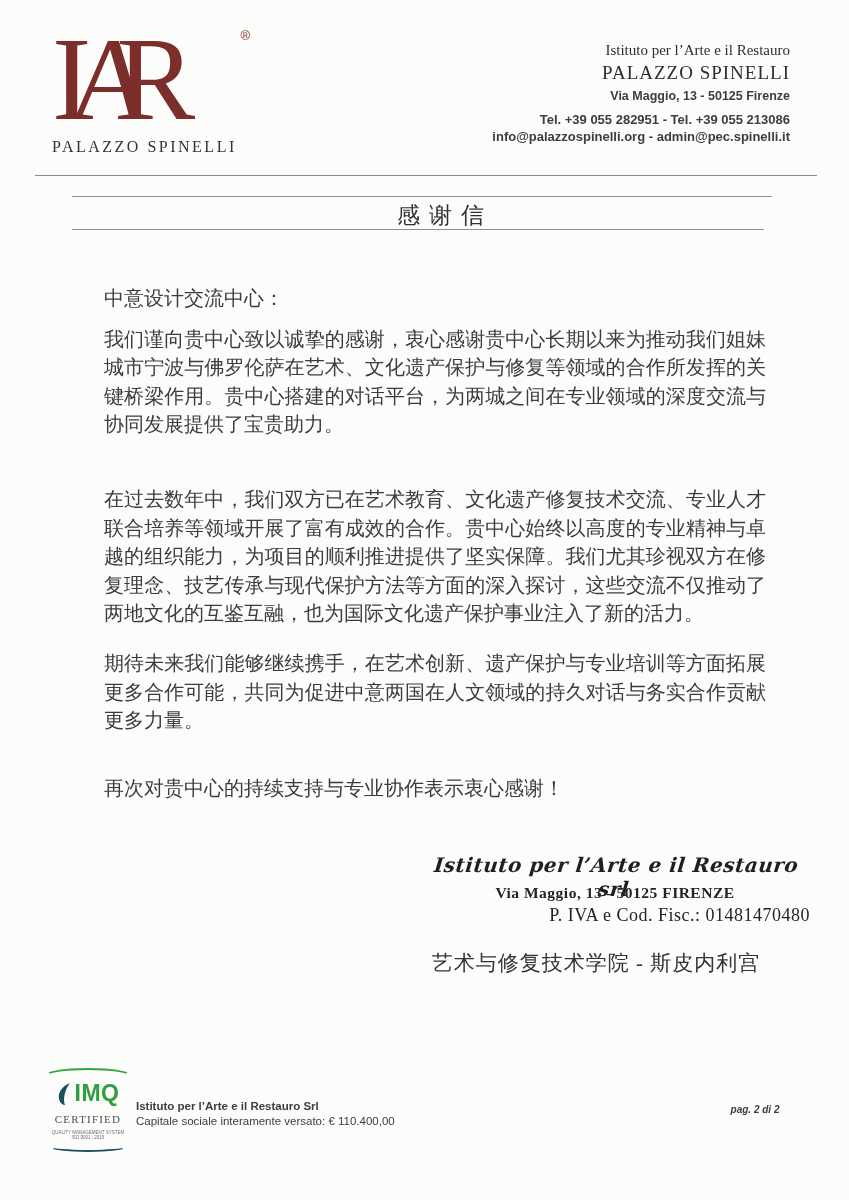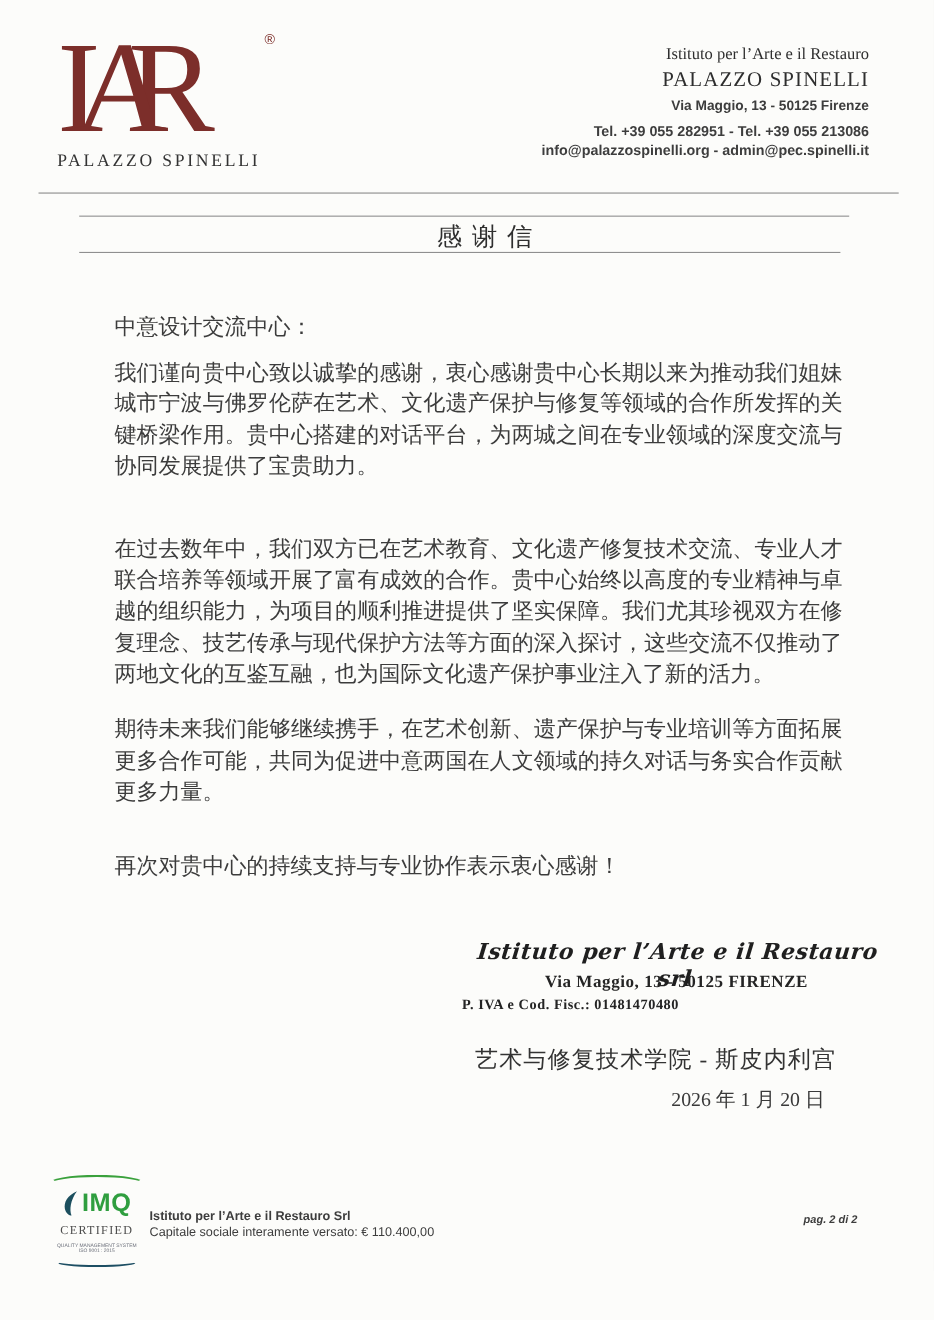--- a/index.html
+++ b/index.html
@@ -65,21 +65,21 @@
     font-style: italic; font-weight: 700; font-size: 20px; color: #1f1f1f;
     transform: skewX(-6deg); letter-spacing: 0.5px;
   }
   .sig-address {
     position: absolute; left: 420px; top: 884px; width: 390px;
     text-align: center; font-weight: 700; font-size: 15.5px; color: #242424;
     letter-spacing: 0.5px;
   }
   .sig-fiscal {
     position: absolute; left: 420px; top: 905px; width: 390px;
-    text-align: left; font-weight: 700; font-size: 13px; color: #242424;
+    text-align: right; font-weight: 400; font-size: 18px; color: #242424;
     letter-spacing: 0.5px;
   }
   .sig-org-cn {
     position: absolute; left: 410px; top: 949px; width: 372px;
     text-align: center; font-size: 21px; color: #333; letter-spacing: 1px;
   }
   .sig-date {
     position: absolute; left: 540px; top: 987px; width: 280px;
     text-align: center; font-size: 18px; color: #3a3a3a;
   }
@@ -136,21 +136,20 @@
     <p class="p1">我们谨向贵中心致以诚挚的感谢，衷心感谢贵中心长期以来为推动我们姐妹城市宁波与佛罗伦萨在艺术、文化遗产保护与修复等领域的合作所发挥的关键桥梁作用。贵中心搭建的对话平台，为两城之间在专业领域的深度交流与协同发展提供了宝贵助力。</p>
     <p class="p2">在过去数年中，我们双方已在艺术教育、文化遗产修复技术交流、专业人才联合培养等领域开展了富有成效的合作。贵中心始终以高度的专业精神与卓越的组织能力，为项目的顺利推进提供了坚实保障。我们尤其珍视双方在修复理念、技艺传承与现代保护方法等方面的深入探讨，这些交流不仅推动了两地文化的互鉴互融，也为国际文化遗产保护事业注入了新的活力。</p>
     <p class="p3">期待未来我们能够继续携手，在艺术创新、遗产保护与专业培训等方面拓展更多合作可能，共同为促进中意两国在人文领域的持久对话与务实合作贡献更多力量。</p>
     <p class="p4">再次对贵中心的持续支持与专业协作表示衷心感谢！</p>
   </div>
 
   <div class="sig-script">Istituto per l’Arte e il Restauro srl</div>
   <div class="sig-address">Via Maggio, 13 - 50125 FIRENZE</div>
   <div class="sig-fiscal">P. IVA e Cod. Fisc.: 01481470480</div>
   <div class="sig-org-cn">艺术与修复技术学院 - 斯皮内利宫</div>
-  <div class="sig-date">2026 年 1 月 20 日</div>
 
   <div class="imq-block">
     <div class="imq-arc"></div>
     <div class="imq-row">
       <svg class="imq-leaf" viewBox="0 0 16 24">
         <path d="M13,1 C4,5 1,11 2,17 C3,21 6,23 8,23 C6,18 7,9 13,1 Z" fill="#1c4f5e"></path>
         <path d="M13,1 C9,8 8,15 8.5,22 L9.5,22 C9,15 10,8 13,1 Z" fill="#ffffff" opacity="0.85"></path>
       </svg>
       <span class="imq-brand">IMQ</span>
     </div>

